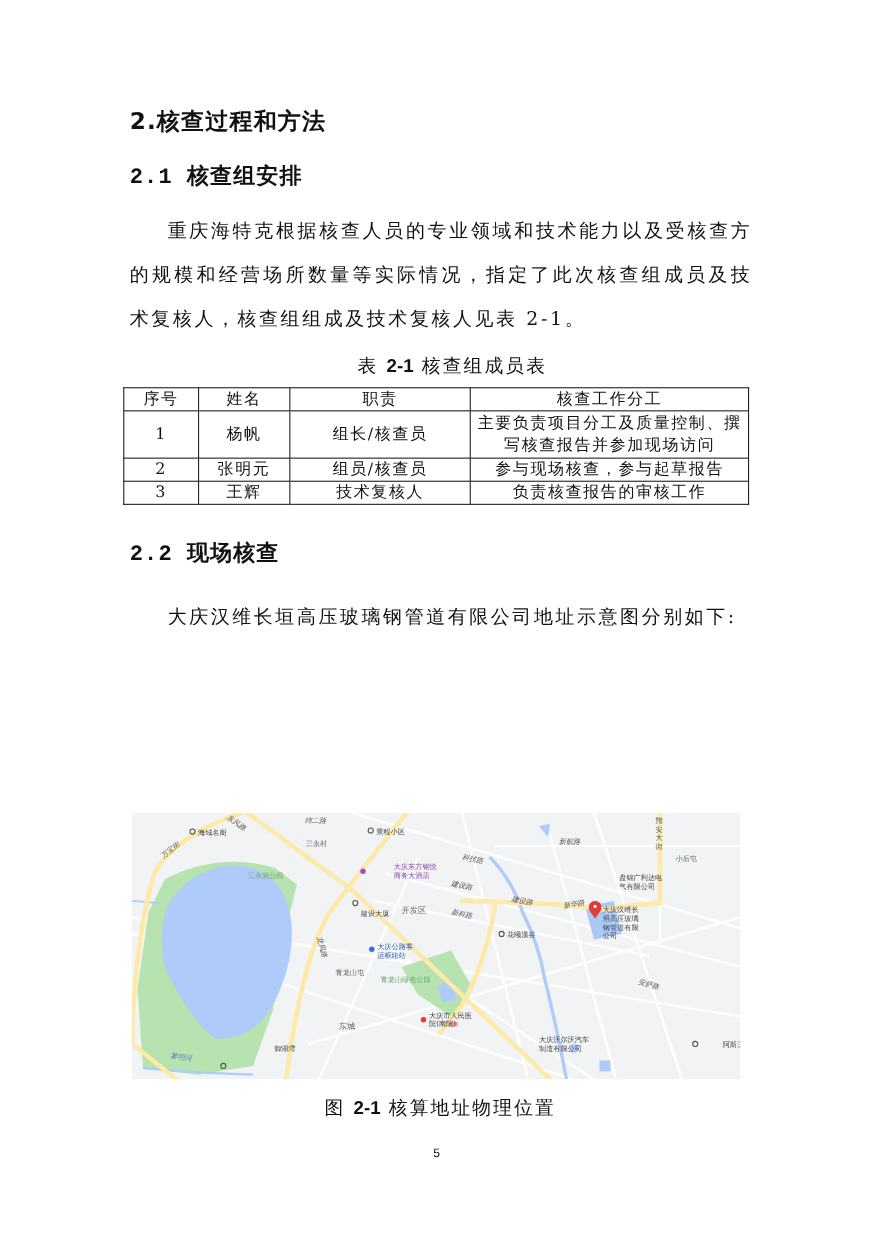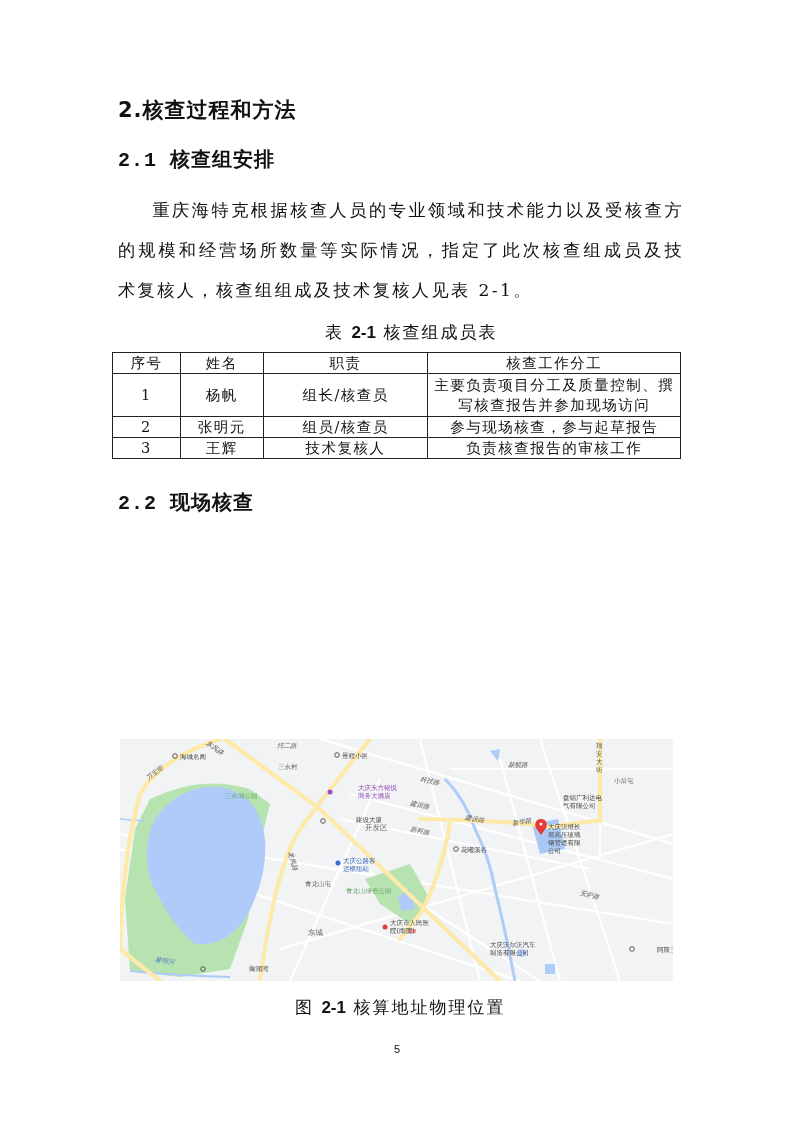--- a/index.html
+++ b/index.html
@@ -81,20 +81,21 @@
       <td>3</td>
       <td>王辉</td>
       <td>技术复核人</td>
       <td>负责核查报告的审核工作</td>
     </tr>
   </tbody>
 </table>
 
 <div class="abs h2" style="left:118px; top:489px;">2.2  现场核查</div>
 <div class="abs para" style="top:529px;">
+  <p style="margin-top:12px;">大庆汉维长垣高压玻璃钢管道有限公司地址示意图分别如下:</p>
 </div>
 
 <div class="map">
   <svg width="553" height="242" viewBox="0 0 553 242">
 
     <g stroke="#ffffff" stroke-width="2.2" fill="none">
       <line x1="0" y1="95" x2="553" y2="185"></line>
       <line x1="200" y1="0" x2="553" y2="105"></line>
       <line x1="230" y1="55" x2="553" y2="140"></line>
       <line x1="220" y1="80" x2="470" y2="130"></line>
@@ -153,30 +154,30 @@
   </svg>
 
   <div class="lbl" style="left:157px; top:3px;font-style:italic;">纬二路</div>
   <div class="lbl road" style="left:85px; top:5px; transform:rotate(35deg);">东风路</div>
   <div class="lbl road" style="left:25px; top:30px; transform:rotate(-38deg);">万宝街</div>
   <div class="lbl dark" style="left:60px; top:14px;">海城名阁</div>
   <div class="lbl" style="left:158px; top:24px;">三永村</div>
   <div class="lbl green" style="left:105px; top:53px;">三永湖公园</div>
   <div class="lbl dark" style="left:222px; top:13px;">景程小区</div>
   <div class="lbl purple" style="left:216px; top:45px; width:40px; white-space:normal;margin-left:22px;">大庆东方铭悦商务大酒店</div>
-  <div class="lbl dark" style="left:208px; top:77px;margin-left:28px;">建设大厦</div>
+  <div class="lbl dark" style="left:208px; top:88px;">建设大厦</div>
   <div class="lbl" style="left:245px; top:85px; font-size:7.5px;">开发区</div>
   <div class="lbl road" style="left:163px; top:118px; transform:rotate(75deg);">龙凤路</div>
   <div class="lbl blue" style="left:223px; top:118px; width:34px; white-space:normal;">大庆公路客运枢纽站</div>
   <div class="lbl" style="left:185px; top:141px;">青龙山屯</div>
   <div class="lbl green" style="left:226px; top:148px;">青龙山绿色公园</div>
   <div class="lbl" style="left:188px; top:190px; font-size:7.5px;">东城</div>
   <div class="lbl" style="left:270px; top:180px; width:40px; white-space:normal; color:#444;">大庆市人民医院(南院)</div>
   <div class="lbl road" style="left:35px; top:218px; transform:rotate(8deg); color:#5a7fc0;">黎明河</div>
-  <div class="lbl dark" style="left:88px; top:226px;padding-left:41px;">御湖湾</div>
+  <div class="lbl dark" style="left:88px; top:210px;padding-left:41px;">御湖湾</div>
   <div class="lbl road" style="left:300px; top:38px; transform:rotate(12deg);">科技路</div>
   <div class="lbl road" style="left:290px; top:62px; transform:rotate(12deg);">建设路</div>
   <div class="lbl road" style="left:345px; top:76px; transform:rotate(10deg);">建设路</div>
   <div class="lbl road" style="left:290px; top:88px; transform:rotate(12deg);">新科路</div>
   <div class="lbl road" style="left:388px; top:22px;">新航路</div>
   <div class="lbl road" style="left:392px; top:79px; transform:rotate(-10deg);">新华路</div>
   <div class="lbl dark" style="left:341px; top:107px;">花曦溪谷</div>
   <div class="lbl" style="left:428px; top:84px; width:36px; white-space:normal; color:#444;">大庆汉维长垣高压玻璃钢管道有限公司</div>
   <div class="lbl" style="left:476px; top:3px; width:8px; white-space:normal; color:#555;">翔安大街</div>
   <div class="lbl" style="left:494px; top:38px;">小后屯</div>

